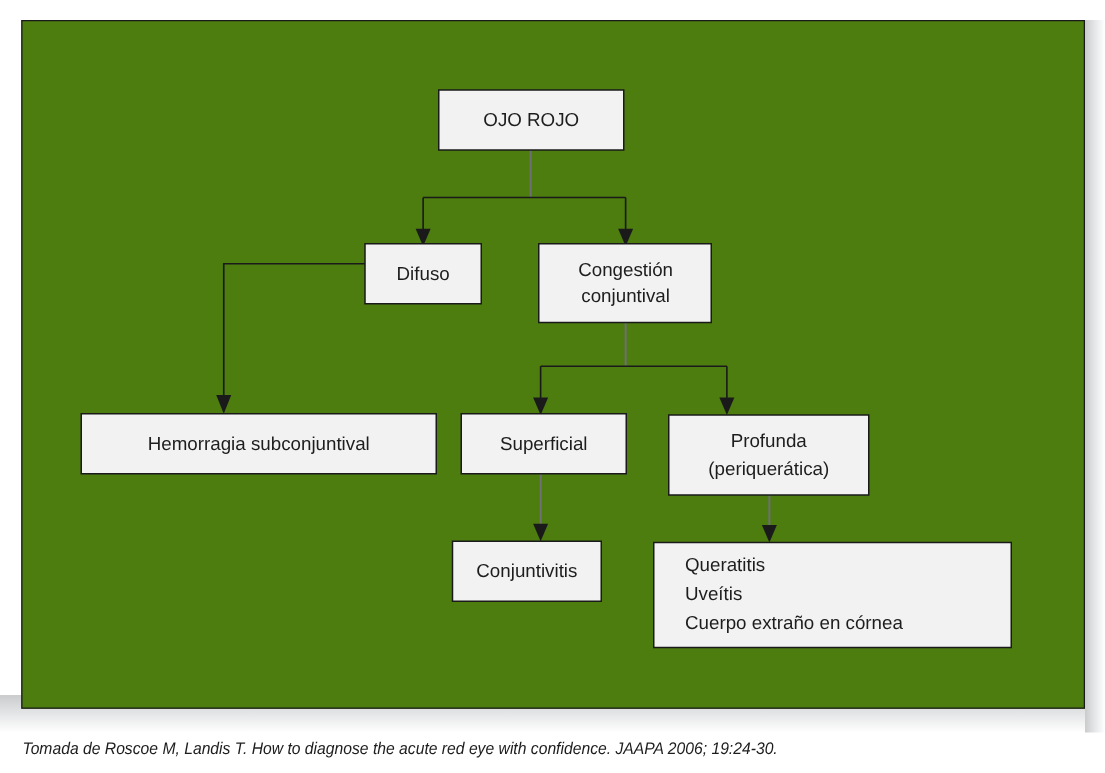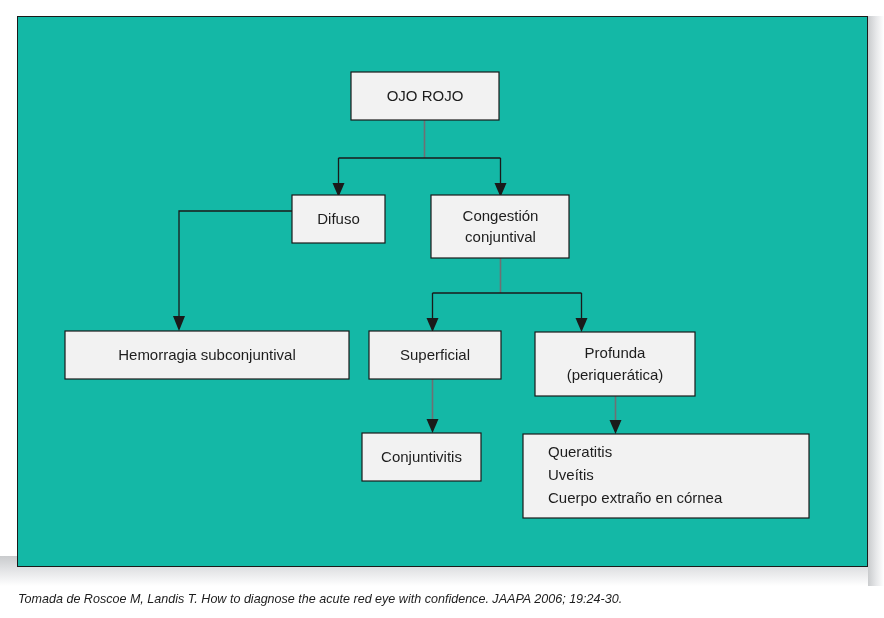--- a/index.html
+++ b/index.html
@@ -39,21 +39,21 @@
     height: 570px;
     background: linear-gradient(to right, #c9cbcd 0%, #e6e7e9 50%, #ffffff 100%);
     pointer-events: none;
   }
   #figure-frame {
     position: absolute;
     left: 17px;
     top: 16px;
     width: 851px;
     height: 551px;
-    background: #14b8a6;
+    background: #4d7c0f;
     border: 1px solid #1a1a1a;
     box-sizing: border-box;
   }
   #flow-svg {
     position: absolute;
     left: 0;
     top: 0;
   }
   .node-box {
     fill: #f2f2f2;

